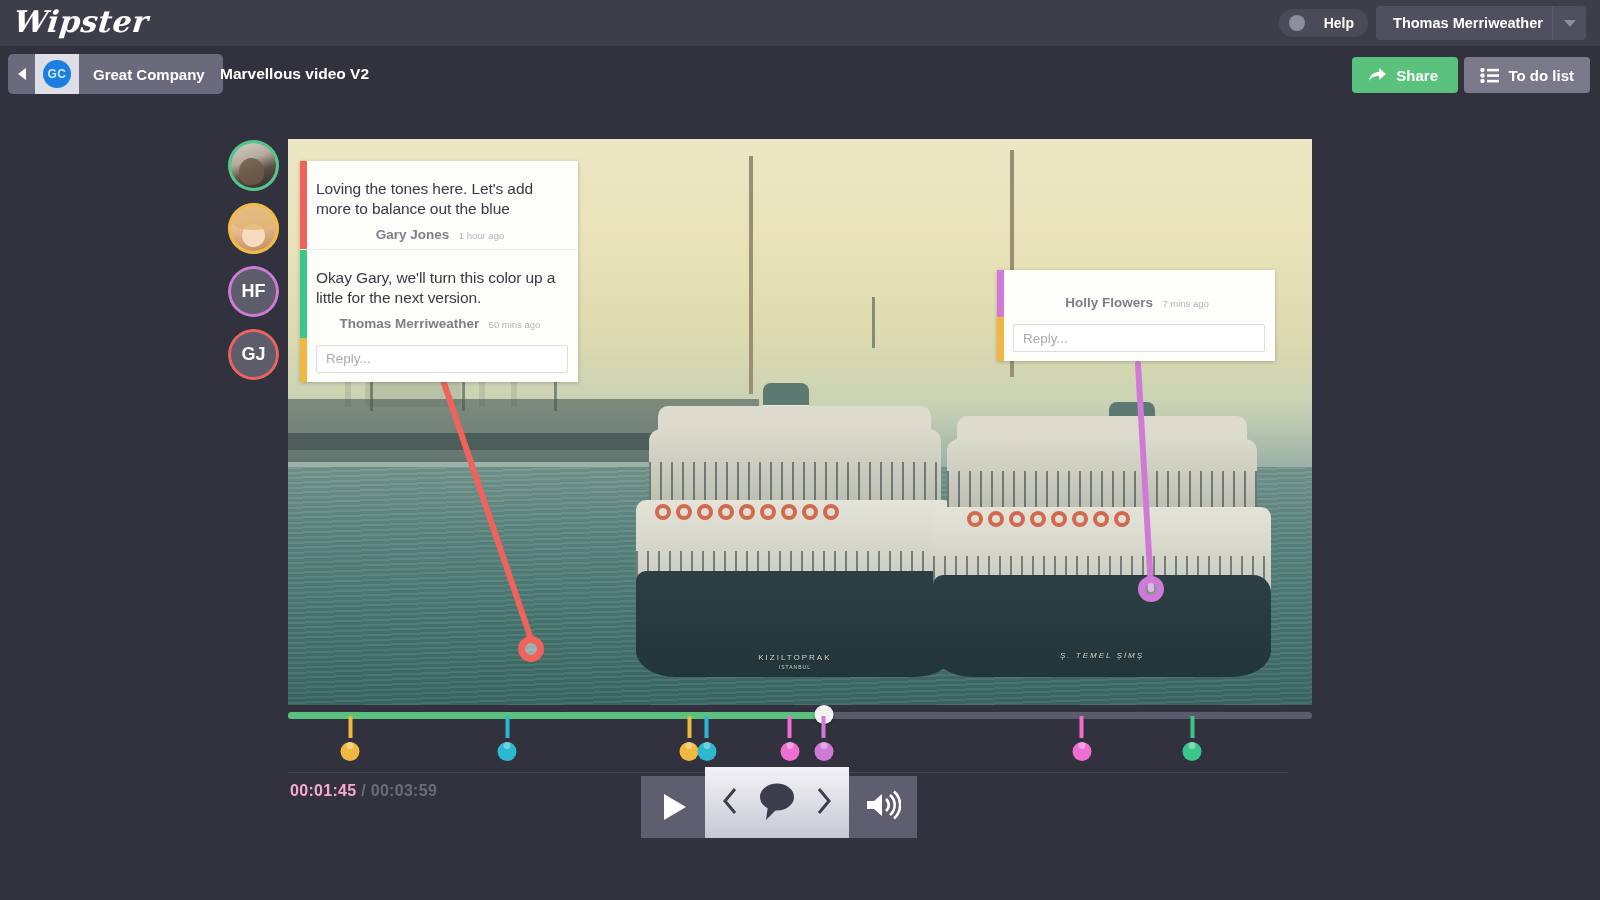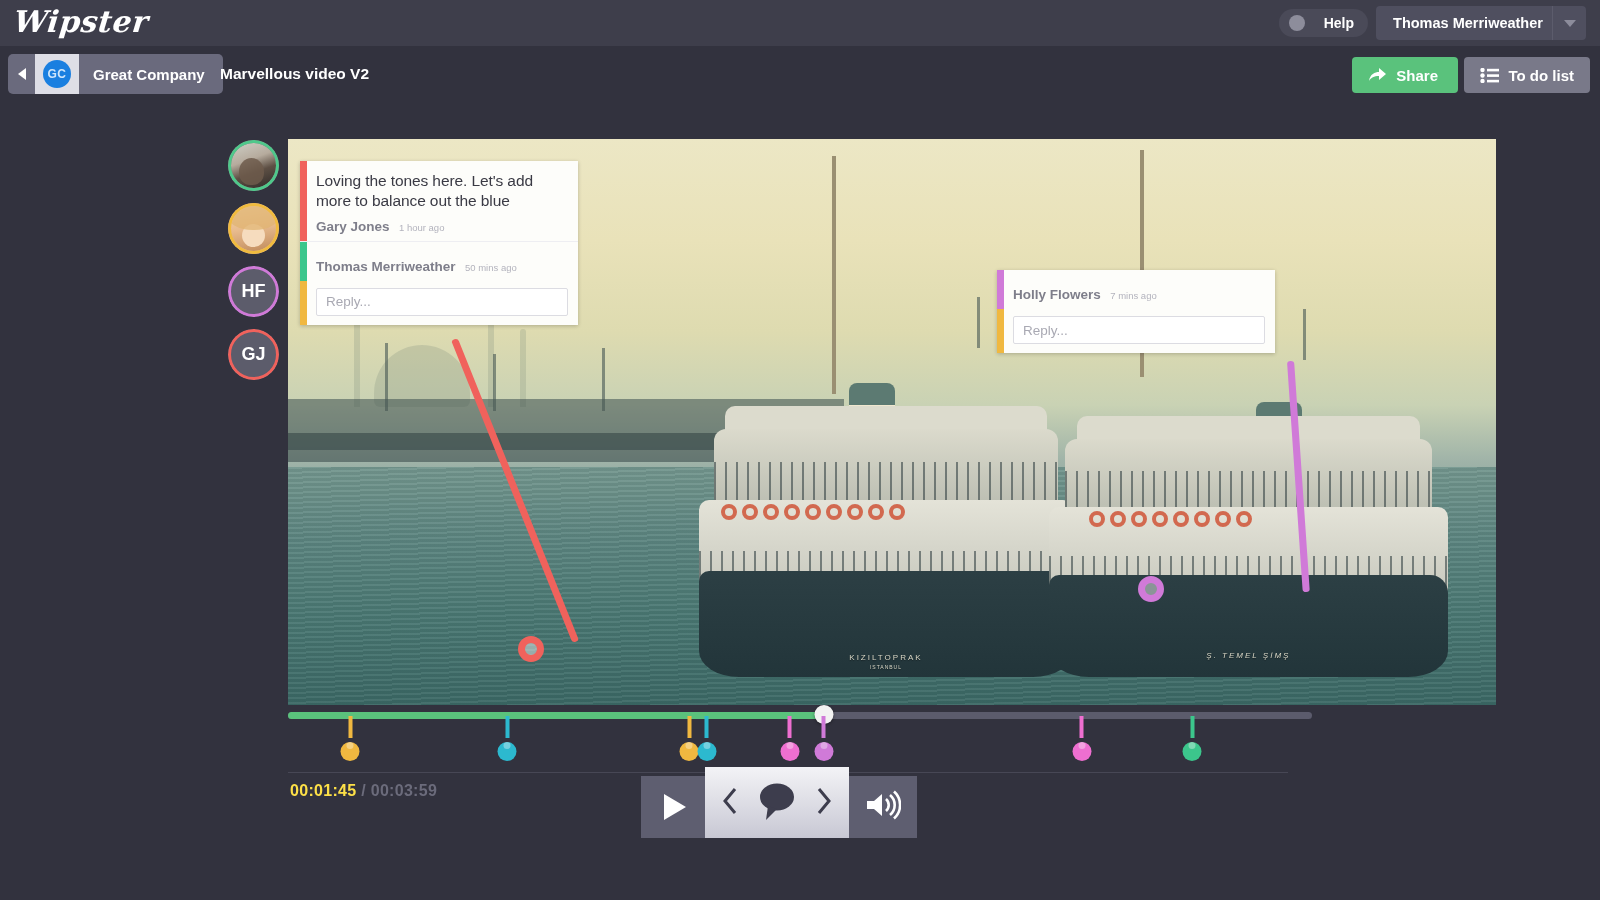--- a/index.html
+++ b/index.html
@@ -144,21 +144,21 @@
     border-radius:50%; background:#e0b472; opacity:.75;
   }
   .face-b:before {
     content:''; position:absolute; left:24%; top:40%; width:52%; height:52%;
     border-radius:50%; background:#f6dcbe;
   }
 
   
   .stage {
     position: absolute; left: 288px; top: 139px;
-    width: 1208px; height: 566px;
+    width: 1024px; height: 566px;
     overflow: hidden;
     background: #cfd4c6;
   }
   .vid-sky {
     position:absolute; inset:0;
     background: linear-gradient(180deg,
       #ece7c5 0%, #e9e2b9 18%, #dedbb0 34%,
       #c9d2b4 47%, #9fb3a8 57%, #7fa099 66%,
       #63908c 76%, #4c7d7c 86%, #3d6b6c 100%);
   }
@@ -245,30 +245,30 @@
   .anno-dot {
     position:absolute; width:26px; height:26px; border-radius:50%;
     box-sizing:border-box; pointer-events:auto; cursor:pointer;
   }
 
   
   .card {
     position:absolute; background:#fdfdfa;
     box-shadow: 0 1px 4px rgba(0,0,0,.22);
   }
-  .cmt { position:relative; padding: 10px 14px 6px 16px; }
+  .cmt { position:relative; padding: 18px 14px 6px 16px; }
   .cmt:before {
     content:''; position:absolute; left:0; top:0; bottom:0; width:7px;
   }
   .cmt-body {
     font-size:15.5px; color:#3a3a44; line-height:1.32; font-weight:400;
     letter-spacing:-.1px;
   }
   .cmt-meta {
-    text-align:left; margin-top:5px;
+    text-align:center; margin-top:5px;
     white-space:nowrap;
   }
   .cmt-author { font-size:13.5px; font-weight:bold; color:#7e7e8a; }
   .cmt-time { font-size:9.5px; color:#b3b3bd; margin-left:5px; }
   .reply-row { position:relative; padding:7px 10px 9px 16px; }
   .reply-row:before {
     content:''; position:absolute; left:0; top:0; bottom:0; width:7px; background:#f0b840;
   }
   .reply-input {
     width:100%; height:28px; border:1px solid #dcdce2; background:#fff;
@@ -309,21 +309,21 @@
 
   
   .divider {
     position:absolute; left:288px; top:772px; width:1000px; height:1px;
     background:#474755;
   }
   .timecode {
     position:absolute; left:290px; top:782px;
     font-size:16px; font-weight:bold; letter-spacing:.3px;
   }
-  .tc-cur { color:#fde047;margin-top:32px; }
+  .tc-cur { color:#f9a8d4;margin-top:32px; }
   .tc-sep { color:#6b6b7b; }
   .tc-tot { color:#6b6b7b; }
 
   .ctrl-bar { position:absolute; left:641px; top:776px; height:62px; display:flex; }
   .ctrl-play {
     width:64px; height:62px; background:#5e5e70;
     display:flex; align-items:center; justify-content:center; cursor:pointer;
   }
   .play-tri {
     width:0; height:0; margin-left:4px;
@@ -504,20 +504,21 @@
     <div class="cmt">
       <span style="position:absolute;left:0;top:0;bottom:0;width:7px;background:#f0625c"></span>
       <div class="cmt-body">Loving the tones here. Let's add more to balance out the blue</div>
       <div class="cmt-meta">
         <span class="cmt-author">Gary Jones</span>
         <span class="cmt-time">1 hour ago</span>
       </div>
     </div>
     <div class="cmt" style="border-top:1px solid #eeeef2;">
       <span style="position:absolute;left:0;top:0;bottom:0;width:7px;background:#3cc68c"></span>
+      <div class="cmt-body">Okay Gary, we'll turn this color up a little for the next version.</div>
       <div class="cmt-meta">
         <span class="cmt-author">Thomas Merriweather</span>
         <span class="cmt-time">50 mins ago</span>
       </div>
     </div>
     <div class="reply-row">
       <input class="reply-input" type="text" placeholder="Reply..." style="">
     </div>
   </div>
 

